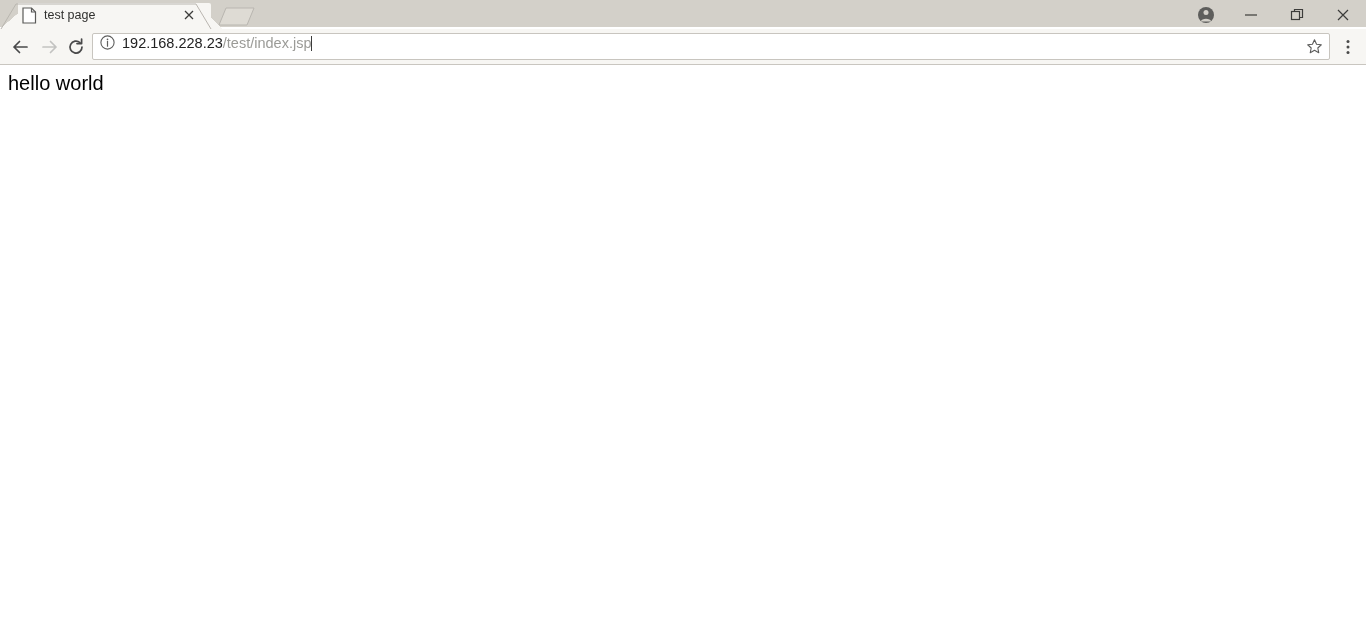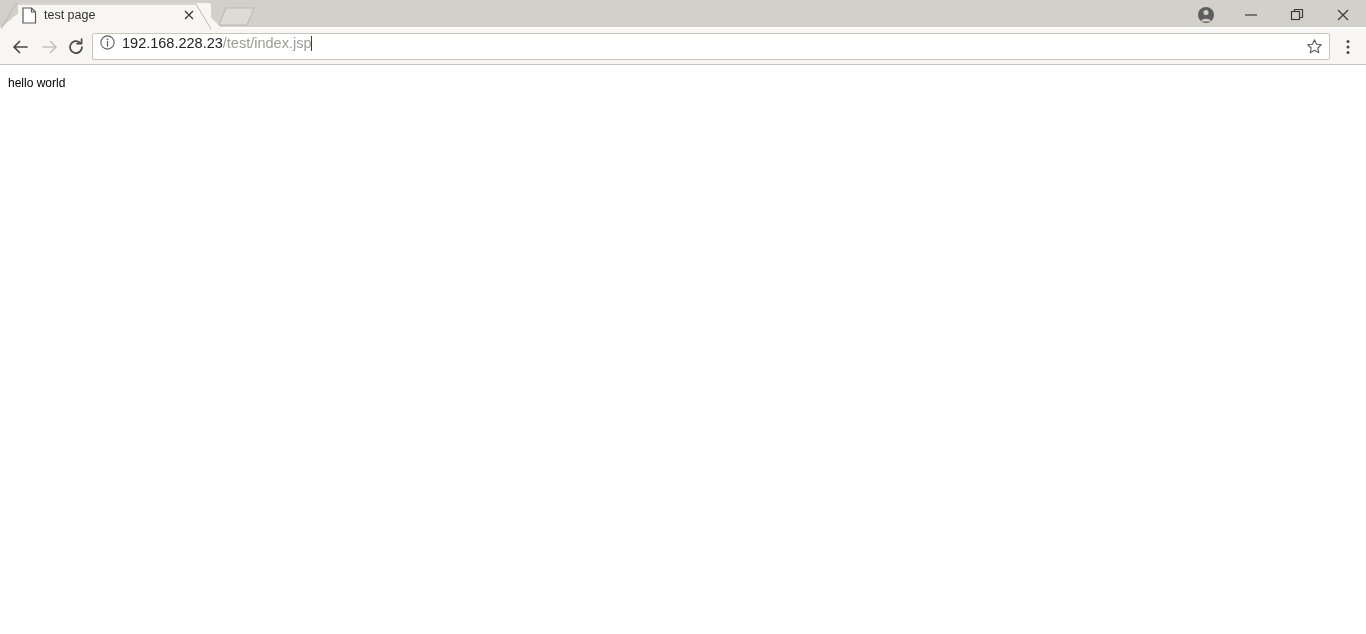--- a/index.html
+++ b/index.html
@@ -227,21 +227,21 @@
     left: 0;
     width: 1366px;
     height: 568px;
     background: #ffffff;
     overflow: hidden;
   }
   .page-text {
     position: absolute;
     left: 8px;
     top: 8px;
-    font-size: 12px;
+    font-size: 20px;
     line-height: 19px;
     color: #000000;
   }
 </style>
 </head>
 <body>
 
 <div class="browser-window">
 
   <div class="titlebar">

